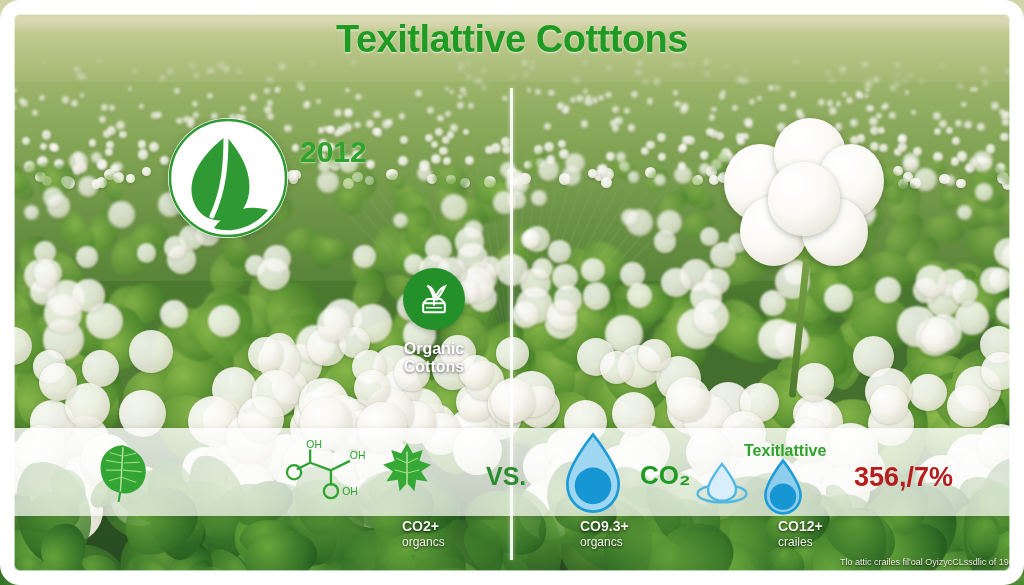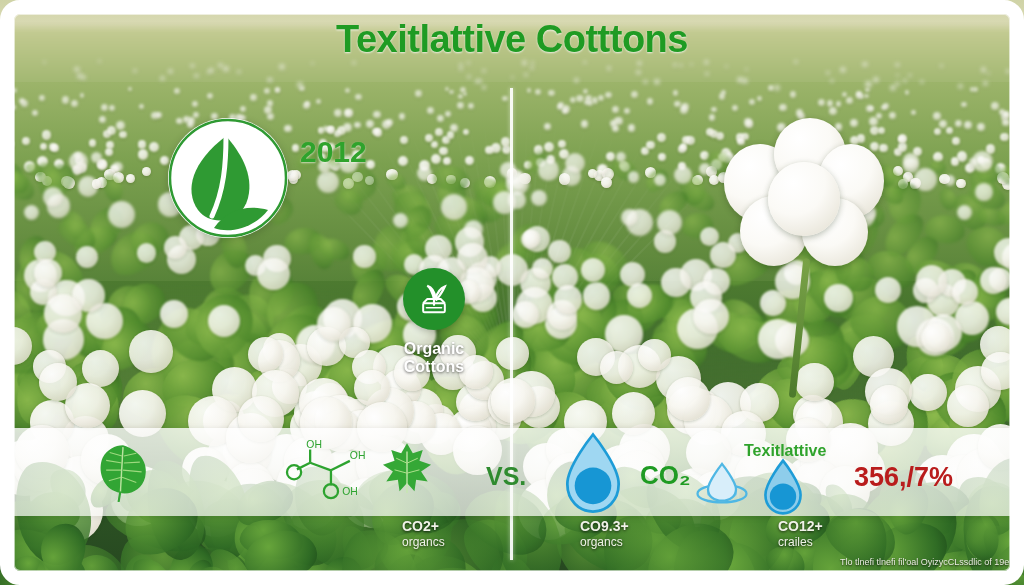--- a/index.html
+++ b/index.html
@@ -1474,16 +1474,16 @@
   </div>
   <div class="cap cap-b">
     <div class="t1">CO9.3+</div>
     <div class="t2">organcs</div>
   </div>
   <div class="cap cap-c">
     <div class="t1">CO12+</div>
     <div class="t2">crailes</div>
   </div>
 
-  <div class="footnote">Tlo tlnefi tlnefi fil'oal OyizycCLssdlic of 19e</div>
+  <div class="footnote">Tlo attic crailes fil'oal OyizycCLssdlic of 19e</div>
 
   <div class="frame"></div>
 </div>
 
 </body></html>

